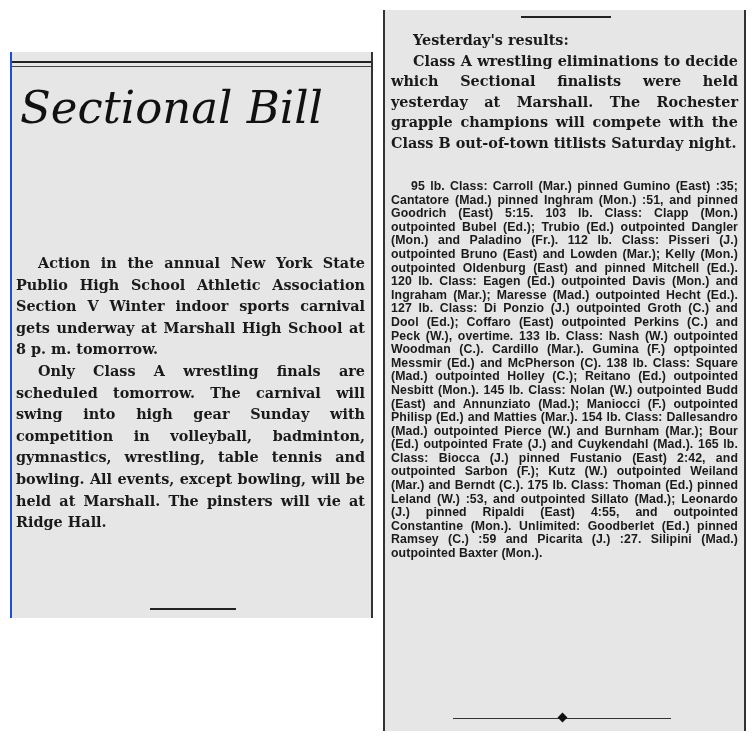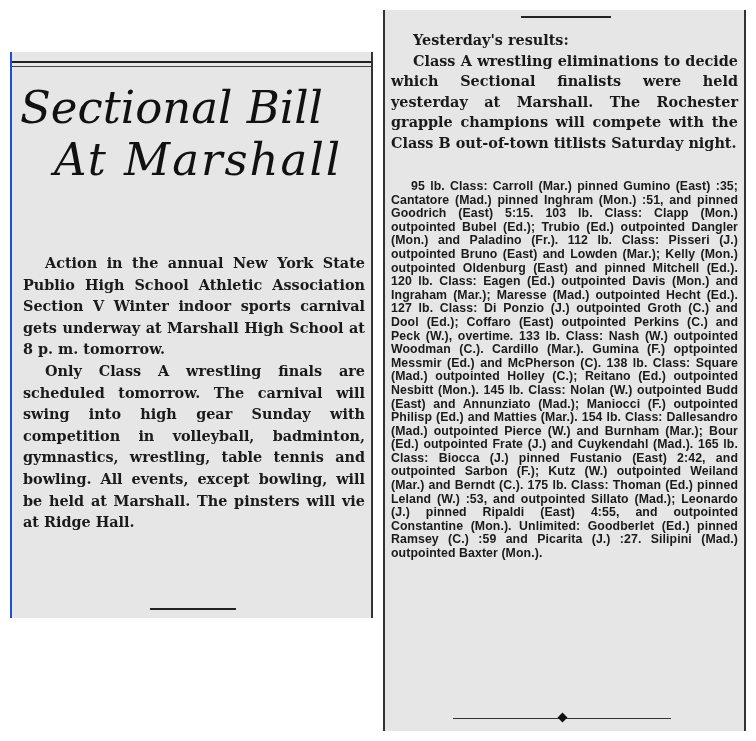--- a/index.html
+++ b/index.html
@@ -19,21 +19,21 @@
     position: absolute; left: 8px; right: 4px; top: 30px;
     font-family: "DejaVu Serif", "Liberation Serif", serif;
     font-style: italic; font-weight: normal;
     font-size: 45px; line-height: 52px; color: #111;
     letter-spacing: 0px;
   }
   .headline div { white-space: nowrap; }
   .headline .l2 { padding-left: 24px; }
   .headline .l3 { padding-left: 34px; letter-spacing: 2px; }
   .lbody {
-    position: absolute; left: 11px; right: 6px; top: 200px;
+    position: absolute; left: 4px; right: 6px; top: 200px;
     font-size: 14.4px; line-height: 21.6px; text-align: justify;
     font-family: "DejaVu Serif", serif; font-weight: bold;
   }
   .lbody p { margin: 0; text-indent: 22px; }
   .endrule { position: absolute; width: 86px; left: 138px; height: 0; border-top: 2px solid #222; }
   #right-clip { left: 383px; top: 10px; width: 363px; height: 721px; border-left: 2px solid #333; border-right: 2px solid #333; }
   #right-clip .toprule { position: absolute; left: 136px; width: 90px; top: 6px; border-top: 2px solid #222; }
   .rintro {
     position: absolute; left: 6px; right: 6px; top: 20px;
     font-size: 14.4px; line-height: 20.6px; text-align: justify;
@@ -51,21 +51,20 @@
   .diamond { position: absolute; left: 174px; top: 704px; width: 7px; height: 7px; background: #111; transform: rotate(45deg); }
 </style>
 </head>
 <body>
 
 <div id="left-clip" class="clip">
   <div class="toprule"></div>
   <div class="toprule2"></div>
   <div class="headline">
     <div class="l1">Sectional Bill</div>
-    <div class="l3">At Marshall</div>
   </div>
   <div class="lbody">
     <p>Action in the annual New York State Publio High School Athletic Association Section V Winter indoor sports carnival gets underway at Marshall High School at 8 p. m. tomorrow.</p>
     <p>Only Class A wrestling finals are scheduled tomorrow. The carnival will swing into high gear Sunday with competition in volleyball, badminton, gymnastics, wrestling, table tennis and bowling. All events, except bowling, will be held at Marshall. The pinsters will vie at Ridge Hall.</p>
   </div>
   <div class="endrule" style="top:556px"></div>
 </div>
 
 <div id="right-clip" class="clip">
   <div class="toprule"></div>

